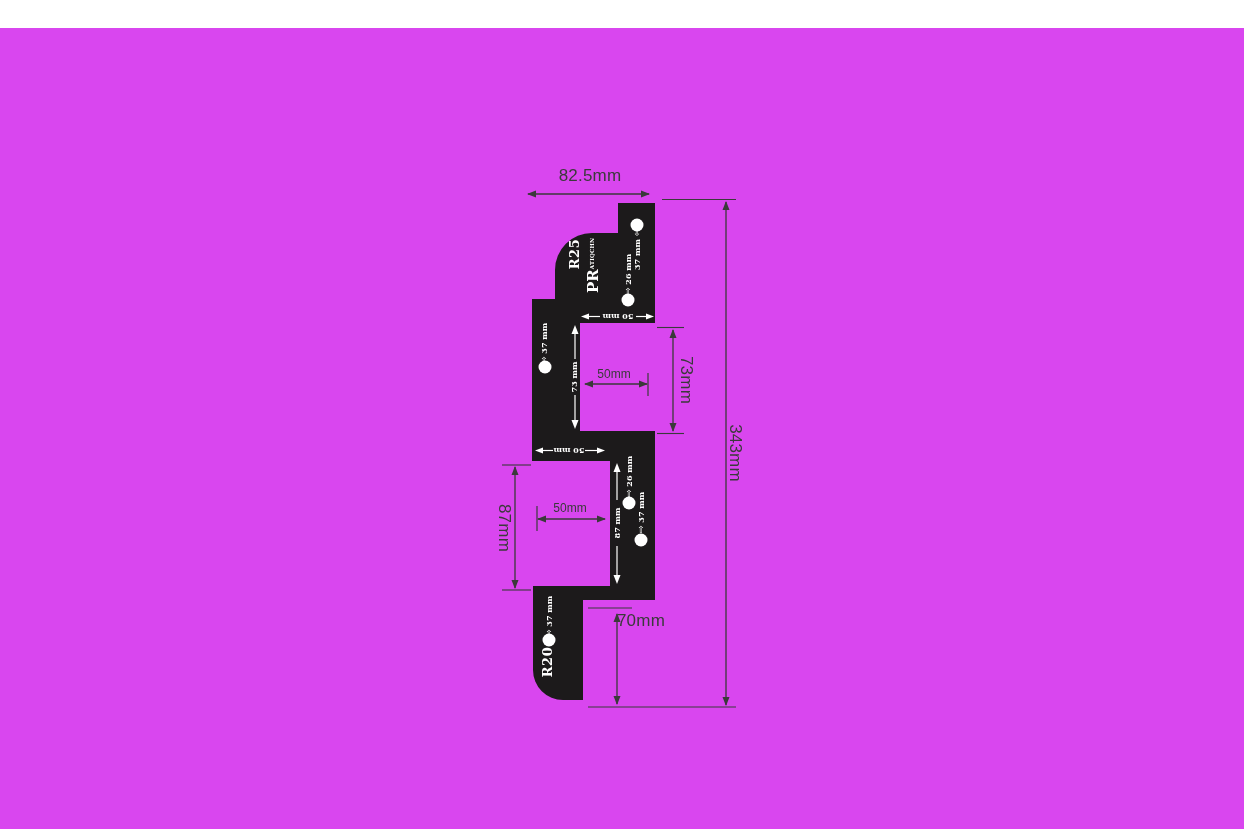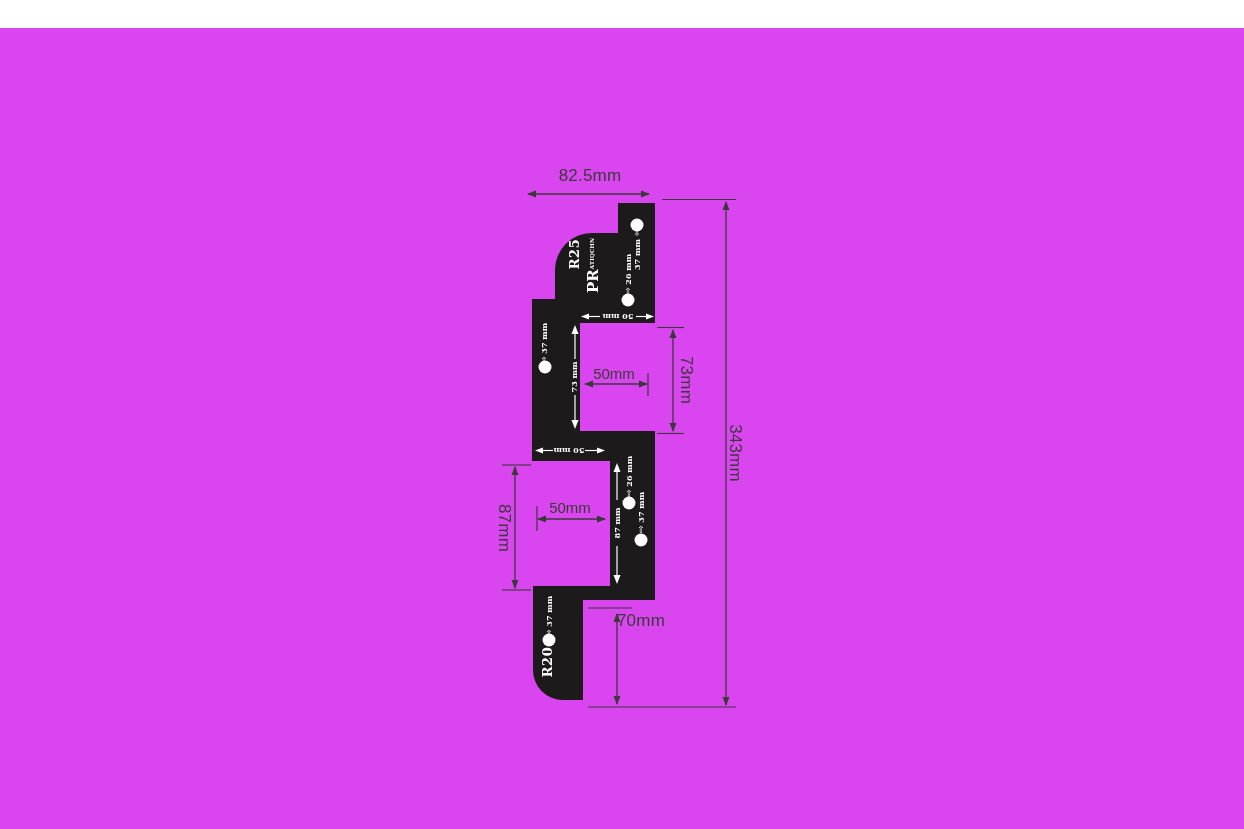--- a/index.html
+++ b/index.html
@@ -1,21 +1,21 @@
 <!DOCTYPE html>
 <html><head>
 <meta charset="utf-8">
 <style>
   html,body{margin:0;padding:0;background:#fff;}
   .stage{position:relative;width:1244px;height:829px;background:#d946ef;overflow:hidden;
          font-family:"Liberation Sans",sans-serif;margin-top:28px;}
   svg{position:absolute;left:0;top:0;}
   .lbl{position:absolute;text-align:center;white-space:nowrap;color:#333;}
   .dim{font-size:17px;color:#3a3a3a;letter-spacing:0.2px;}
-  .dim-sm{font-size:15px;color:#3a3a3a;}
+  .dim-sm{font-size:12px;color:#3a3a3a;}
   .rot90{transform:rotate(90deg);}
   .rot-90{transform:rotate(-90deg);}
   .rot180{transform:rotate(180deg);}
   .wlbl{color:#fff;font-family:"DejaVu Serif",serif;font-size:8px;font-weight:600;}
   .wlbl .arr{font-family:"DejaVu Sans",sans-serif;font-size:9px;font-weight:400;}
   .radius{color:#fff;font-family:"DejaVu Serif",serif;font-size:13px;font-weight:700;letter-spacing:0.5px;}
   .brand{color:#fff;font-family:"DejaVu Serif",serif;font-size:15px;font-weight:700;}
   .brand small{font-size:5.5px;font-weight:700;vertical-align:4px;letter-spacing:0.2px;}
 </style>
 </head>

